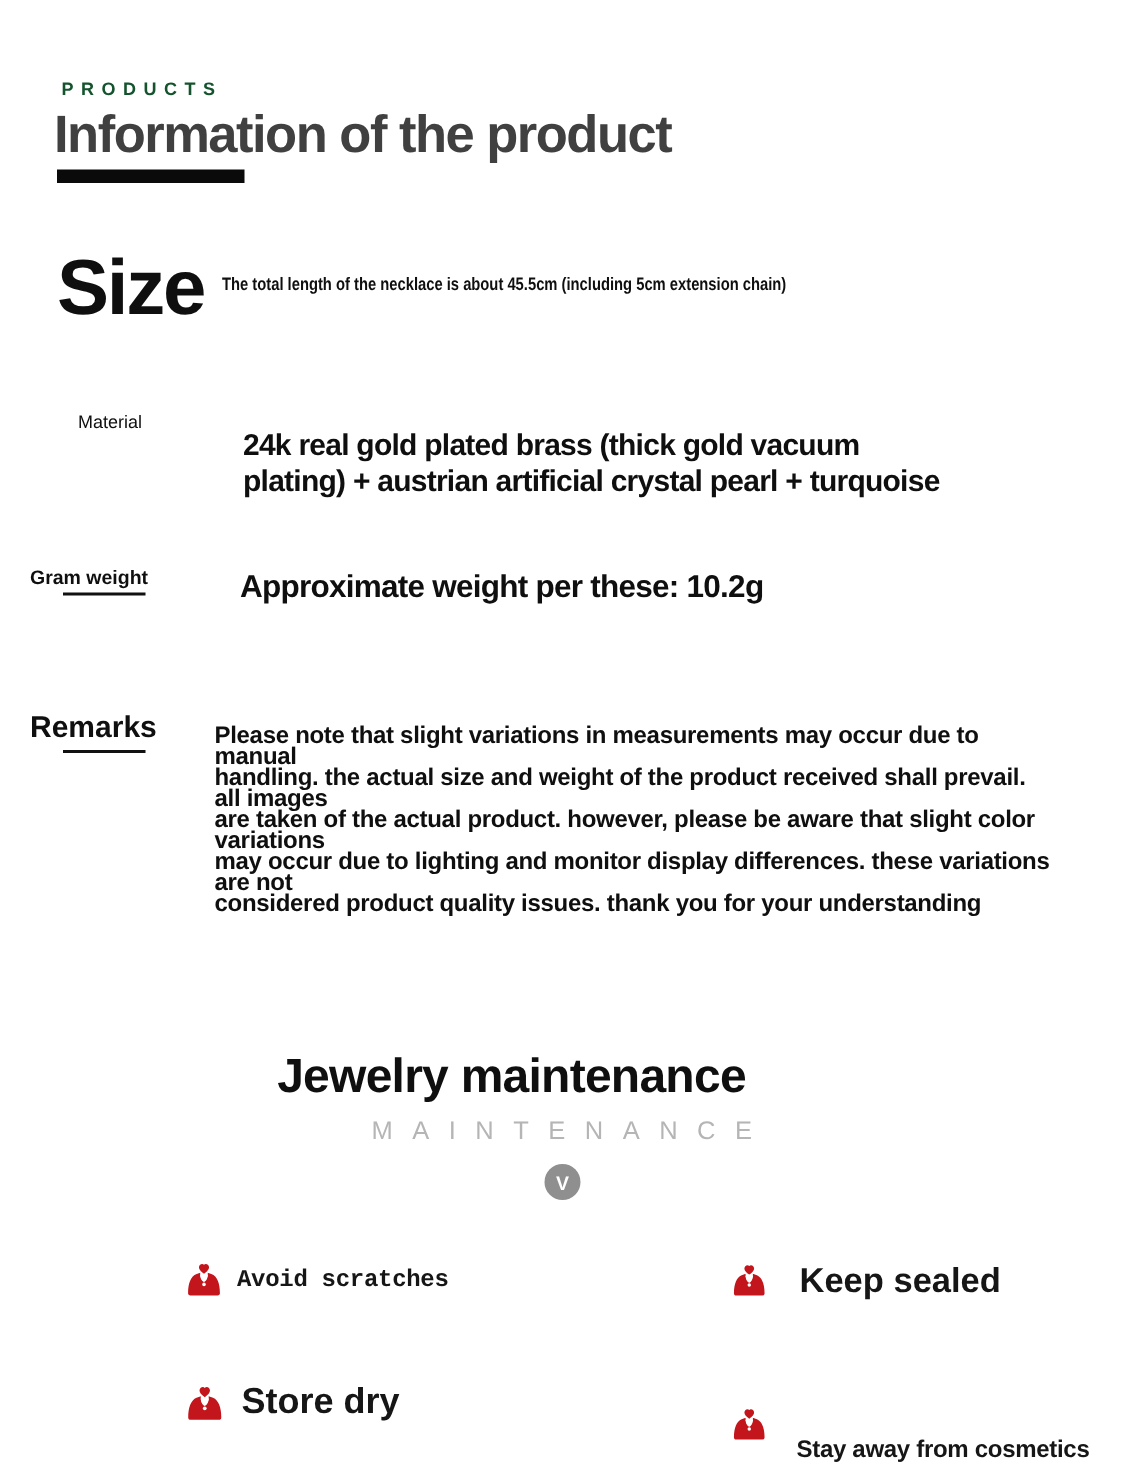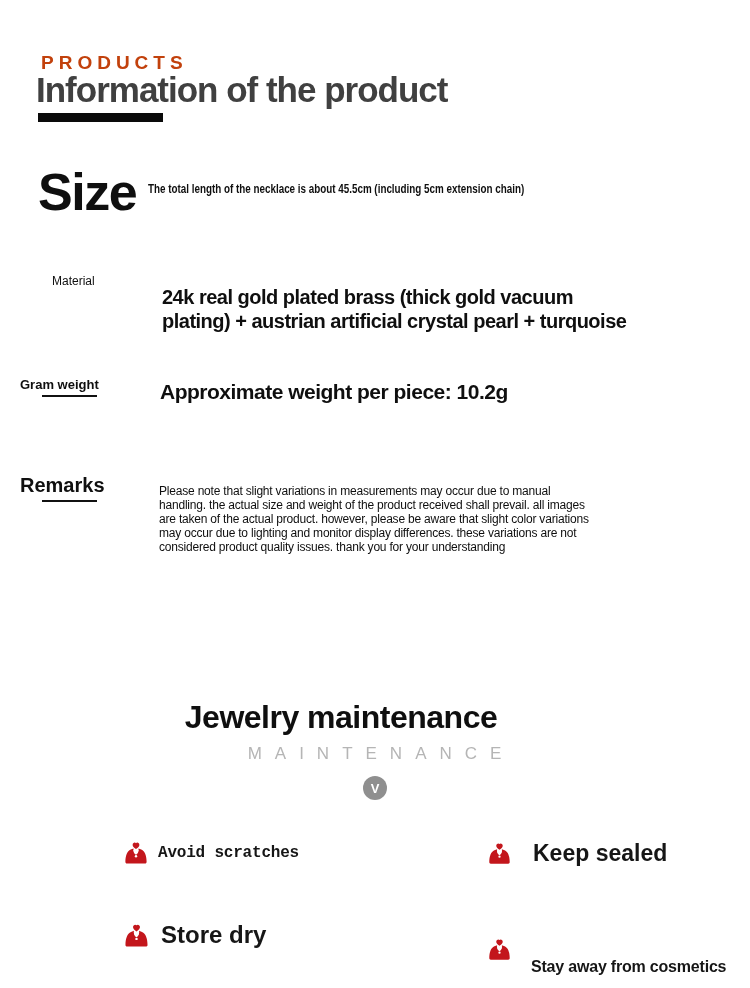--- a/index.html
+++ b/index.html
@@ -7,21 +7,21 @@
   body {
     width:750px; height:988px;
     font-family:"Liberation Sans", "DejaVu Sans", sans-serif;
     color:#0f0f0f;
   }
   .page { position:relative; width:750px; height:988px; background:#ffffff; overflow:hidden; }
 
   
   .eyebrow {
     position:absolute; left:41px; top:52px;
-    font-size:19px; font-weight:600; letter-spacing:5px; color:#c2410c;
+    font-size:12px; font-weight:600; letter-spacing:5px; color:#14532d;
   }
   .page-title {
     position:absolute; left:36px; top:70px;
     font-size:35px; font-weight:800; letter-spacing:-1px; color:#404040;
   }
   .title-bar {
     position:absolute; left:38px; top:113px;
     width:125px; height:9px; background:#0a0a0a;
   }
 
@@ -64,22 +64,22 @@
   
   .remarks-label {
     position:absolute; left:20px; top:474px;
     font-size:20px; font-weight:700;
   }
   .remarks-underline {
     position:absolute; left:42px; top:500px;
     width:55px; height:2px; background:#111;
   }
   .remarks-text {
-    position:absolute; left:159px; top:484px; width:560px;
-    font-size:12px; font-weight:400; line-height:14px; letter-spacing:-0.2px;
+    position:absolute; left:143px; top:484px; width:560px;
+    font-size:16px; font-weight:700; line-height:14px; letter-spacing:-0.2px;
     white-space:pre-line;
   }
 
   
   .maint-title {
     position:absolute; left:0; top:699px; width:682px;
     text-align:center; font-size:32px; font-weight:800; letter-spacing:-0.5px;
   }
   .maint-sub {
     position:absolute; left:6px; top:744px; width:750px;
@@ -117,21 +117,21 @@
 
   <div class="size-label">Size</div>
   <div class="size-text">The total length of the necklace is about 45.5cm (including 5cm extension chain)</div>
 
   <div class="material-label">Material</div>
   <div class="material-text">24k real gold plated brass (thick gold vacuum
 plating) + austrian artificial crystal pearl + turquoise</div>
 
   <div class="gram-label">Gram weight</div>
   <div class="gram-underline"></div>
-  <div class="gram-text">Approximate weight per piece: 10.2g</div>
+  <div class="gram-text">Approximate weight per these: 10.2g</div>
 
   <div class="remarks-label">Remarks</div>
   <div class="remarks-underline"></div>
   <div class="remarks-text">Please note that slight variations in measurements may occur due to manual
 handling. the actual size and weight of the product received shall prevail. all images
 are taken of the actual product. however, please be aware that slight color variations
 may occur due to lighting and monitor display differences. these variations are not
 considered product quality issues. thank you for your understanding</div>
 
   <h2 class="maint-title">Jewelry maintenance</h2>

